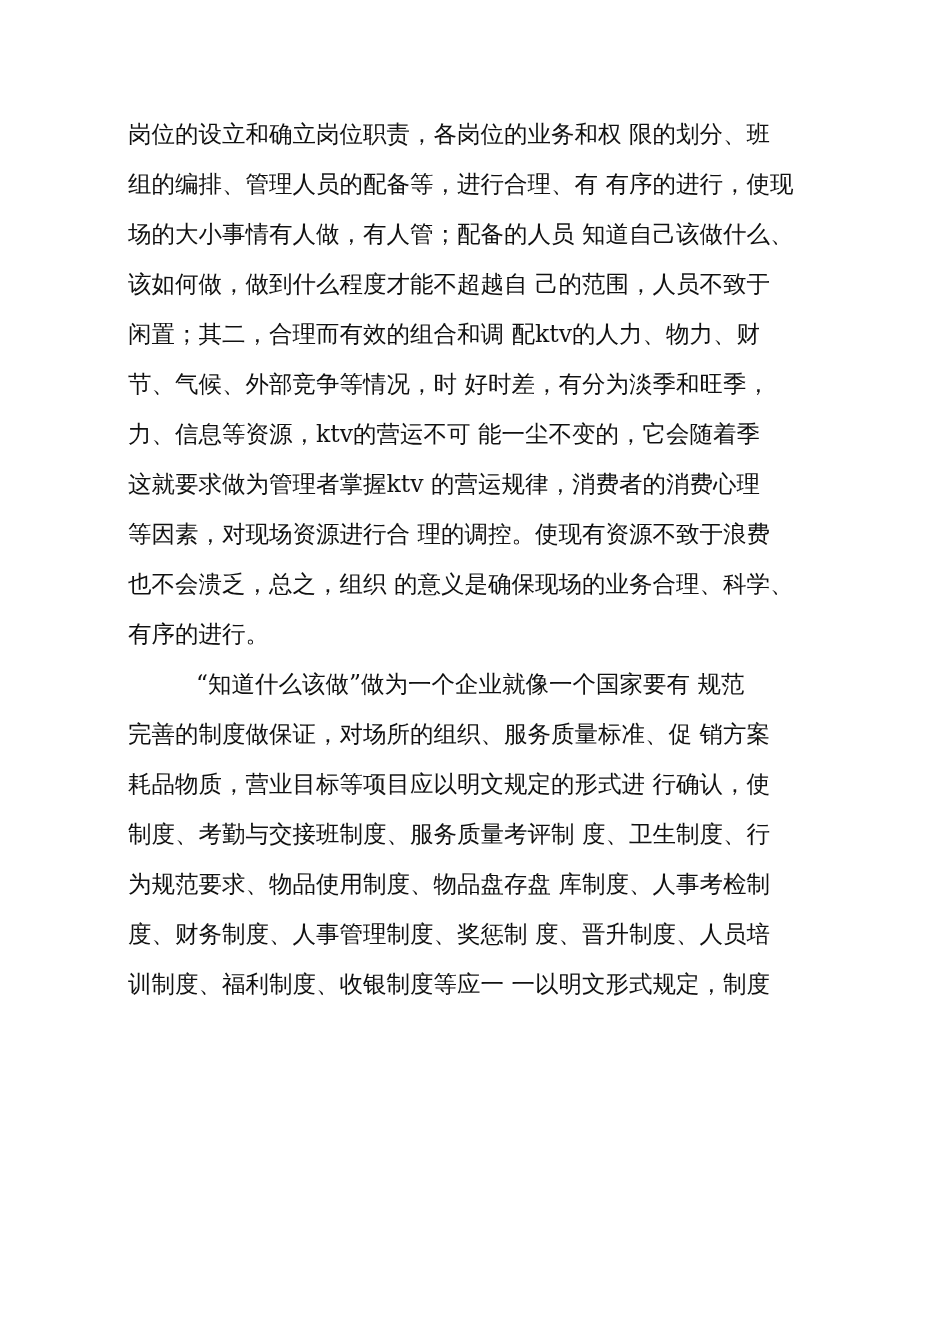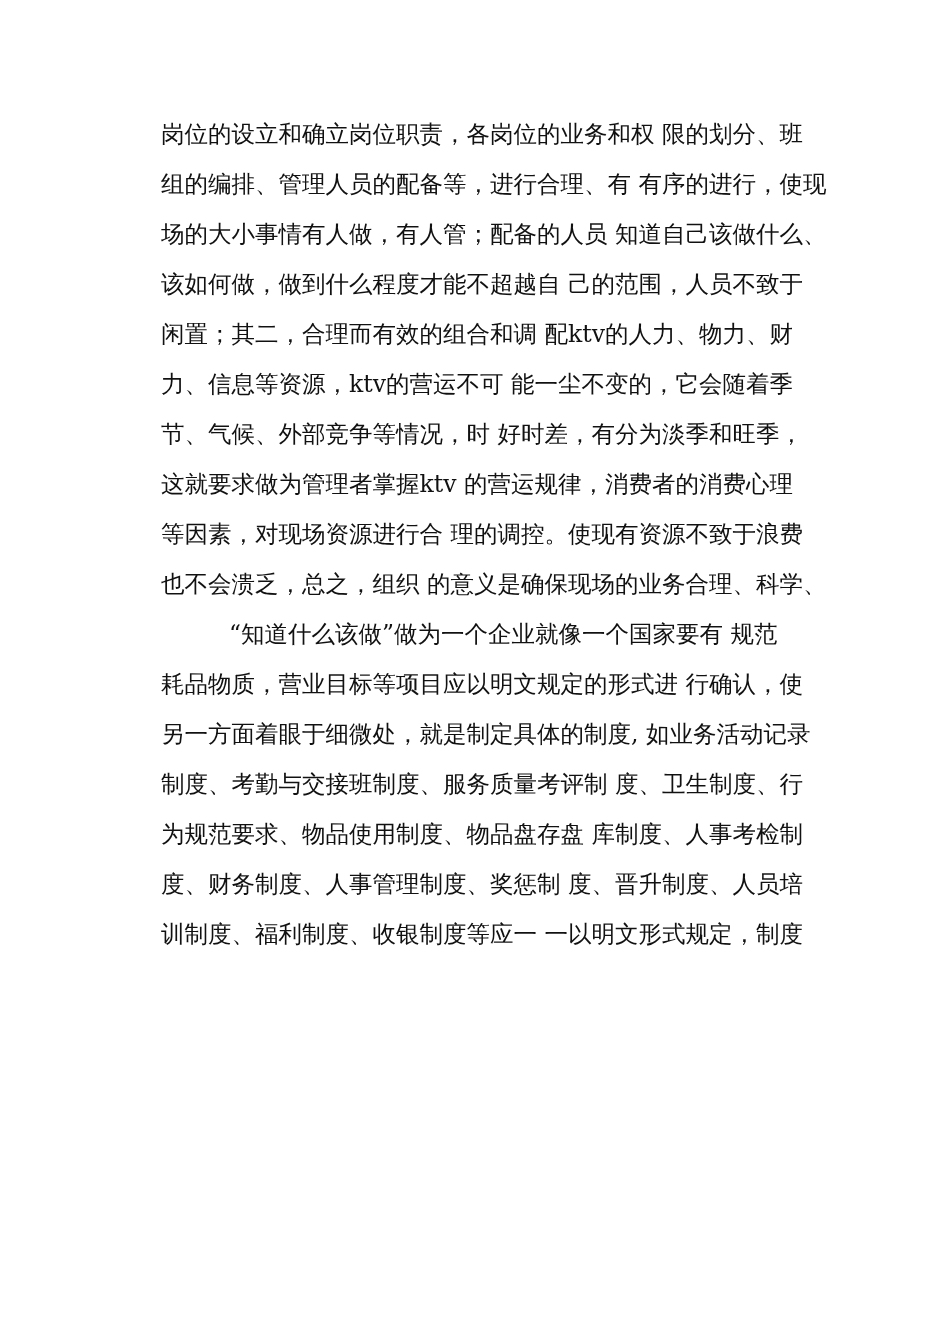--- a/index.html
+++ b/index.html
@@ -16,21 +16,21 @@
     .page {
       position: absolute;
       left: 0;
       top: 0;
       width: 950px;
       height: 1344px;
       background: #ffffff;
     }
     .text-block {
       position: absolute;
-      left: 161px;
+      left: 128px;
       top: 109px;
       width: 700px;
       font-family: "DejaVu Serif", "Liberation Serif", serif;
       font-size: 23.5px;
       line-height: 50px;
       color: #111111;
     }
     .line {
       display: block;
       white-space: pre;
@@ -46,26 +46,27 @@
 </head>
 <body>
 
 <div class="page">
   <div class="text-block">
     <span class="line">岗位的设立和确立岗位职责，各岗位的业务和权 限的划分、班</span>
     <span class="line">组的编排、管理人员的配备等，进行合理、有 有序的进行，使现</span>
     <span class="line">场的大小事情有人做，有人管；配备的人员 知道自己该做什么、</span>
     <span class="line">该如何做，做到什么程度才能不超越自 己的范围，人员不致于</span>
     <span class="line">闲置；其二，合理而有效的组合和调 配ktv的人力、物力、财</span>
+    <span class="line">节、气候、外部竞争等情况，时 好时差，有分为淡季和旺季，</span>
     <span class="line">力、信息等资源，ktv的营运不可 能一尘不变的，它会随着季</span>
-    <span class="line">节、气候、外部竞争等情况，时 好时差，有分为淡季和旺季，</span>
     <span class="line">这就要求做为管理者掌握ktv 的营运规律，消费者的消费心理</span>
     <span class="line">等因素，对现场资源进行合 理的调控。使现有资源不致于浪费</span>
     <span class="line">也不会溃乏，总之，组织 的意义是确保现场的业务合理、科学、</span>
+    <span class="line">有序的进行。</span>
     <span class="line indent-para">“知道什么该做”做为一个企业就像一个国家要有 规范</span>
+    <span class="line">完善的制度做保证，对场所的组织、服务质量标准、促 销方案</span>
     <span class="line">耗品物质，营业目标等项目应以明文规定的形式进 行确认，使</span>
-    <span class="line">另一方面着眼于细微处，就是制定具体的制度, 如业务活动记录</span>
     <span class="line">制度、考勤与交接班制度、服务质量考评制 度、卫生制度、行</span>
     <span class="line">为规范要求、物品使用制度、物品盘存盘 库制度、人事考检制</span>
     <span class="line">度、财务制度、人事管理制度、奖惩制 度、晋升制度、人员培</span>
     <span class="line">训制度、福利制度、收银制度等应一 一以明文形式规定，制度</span>
   </div>
 </div>
 
 </body></html>

